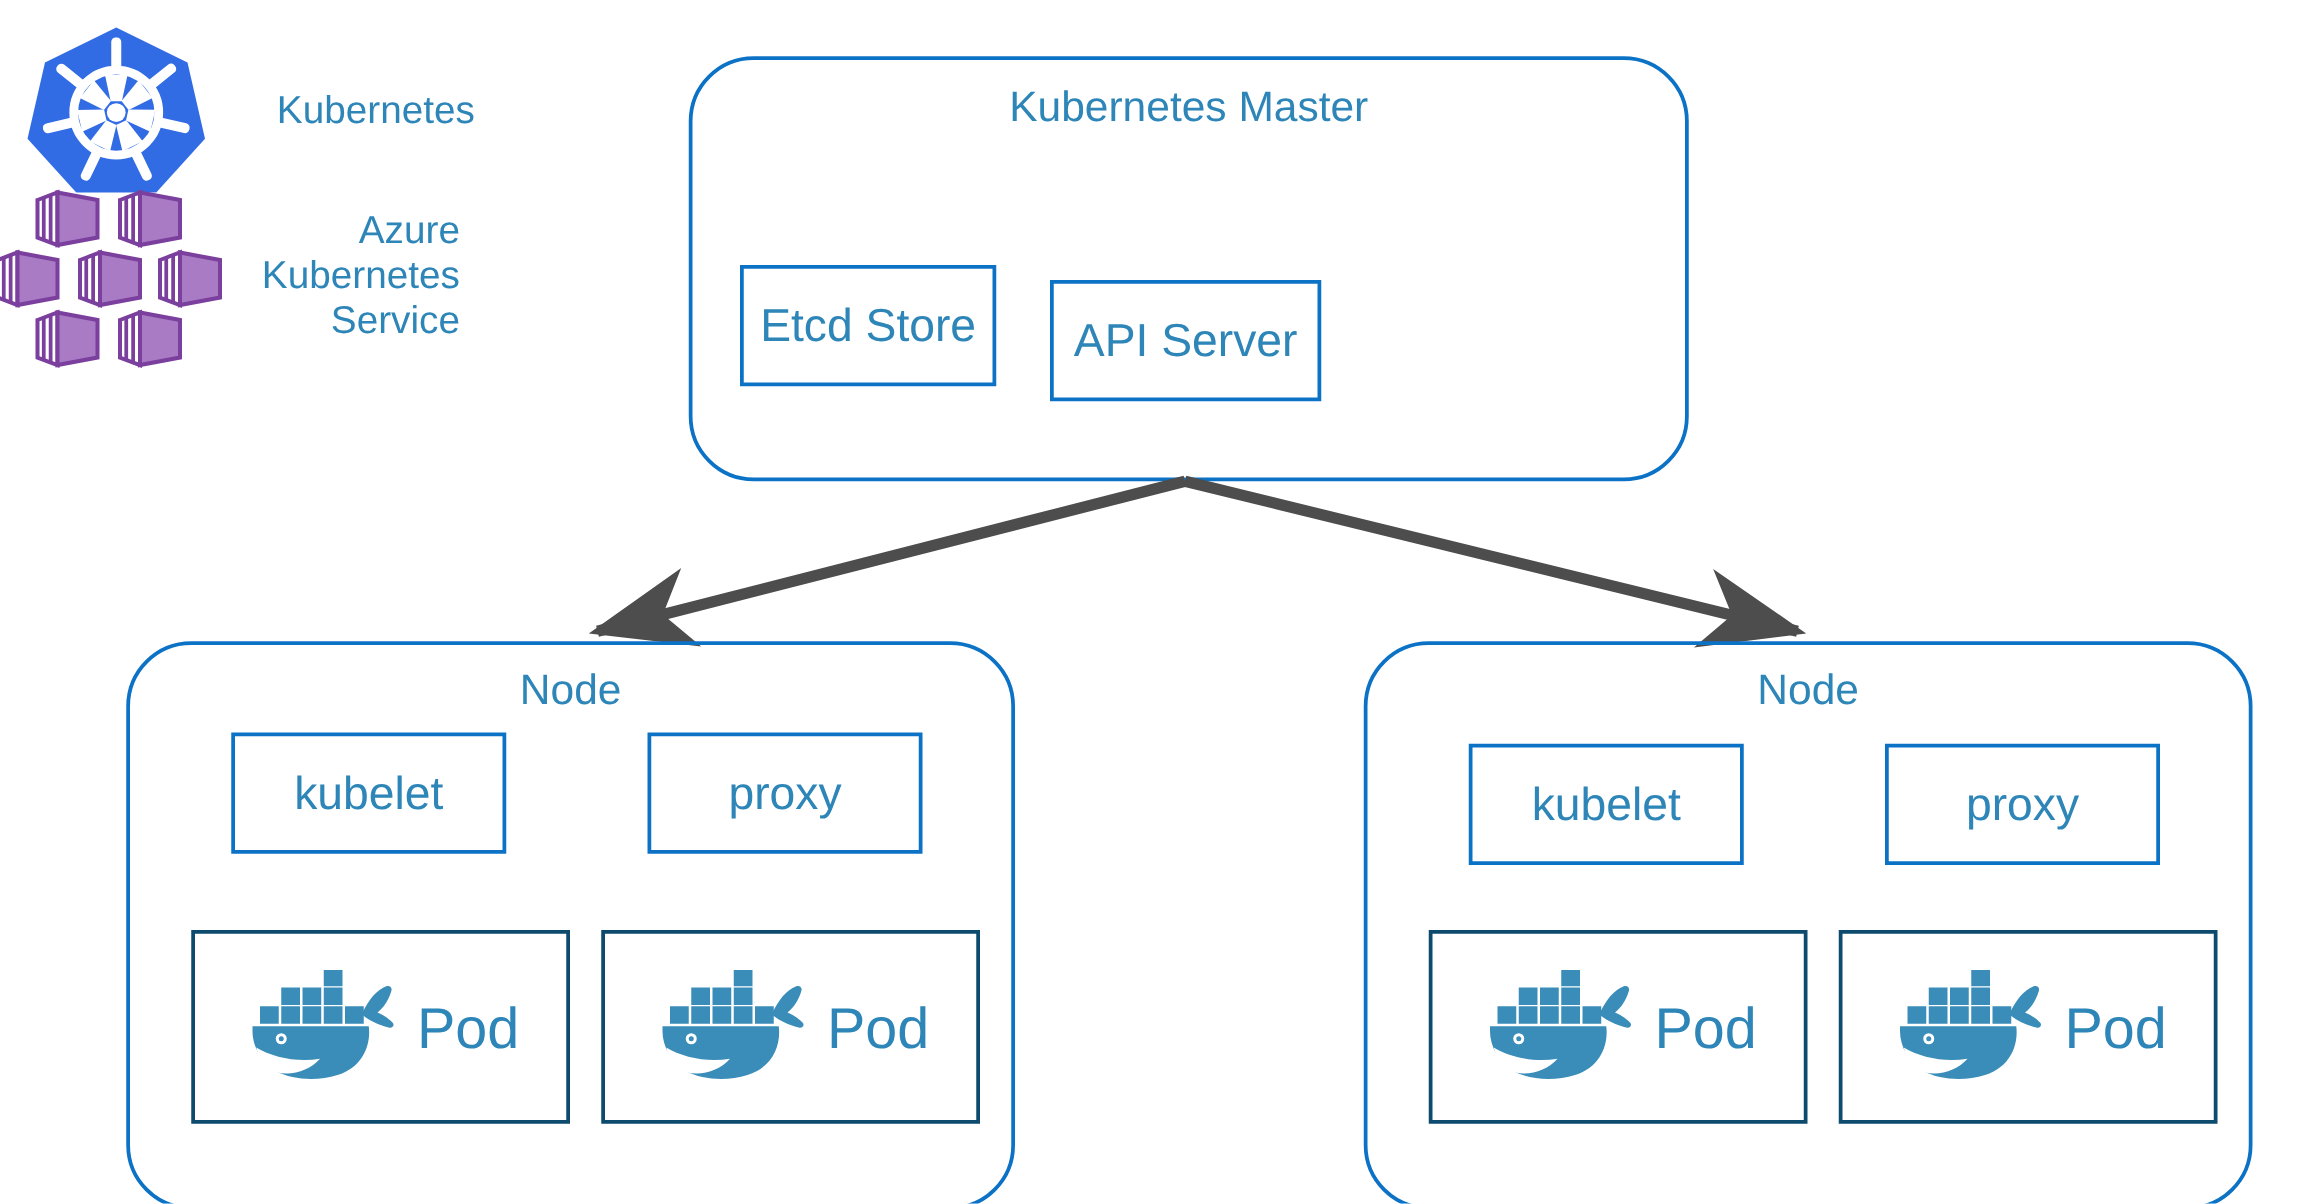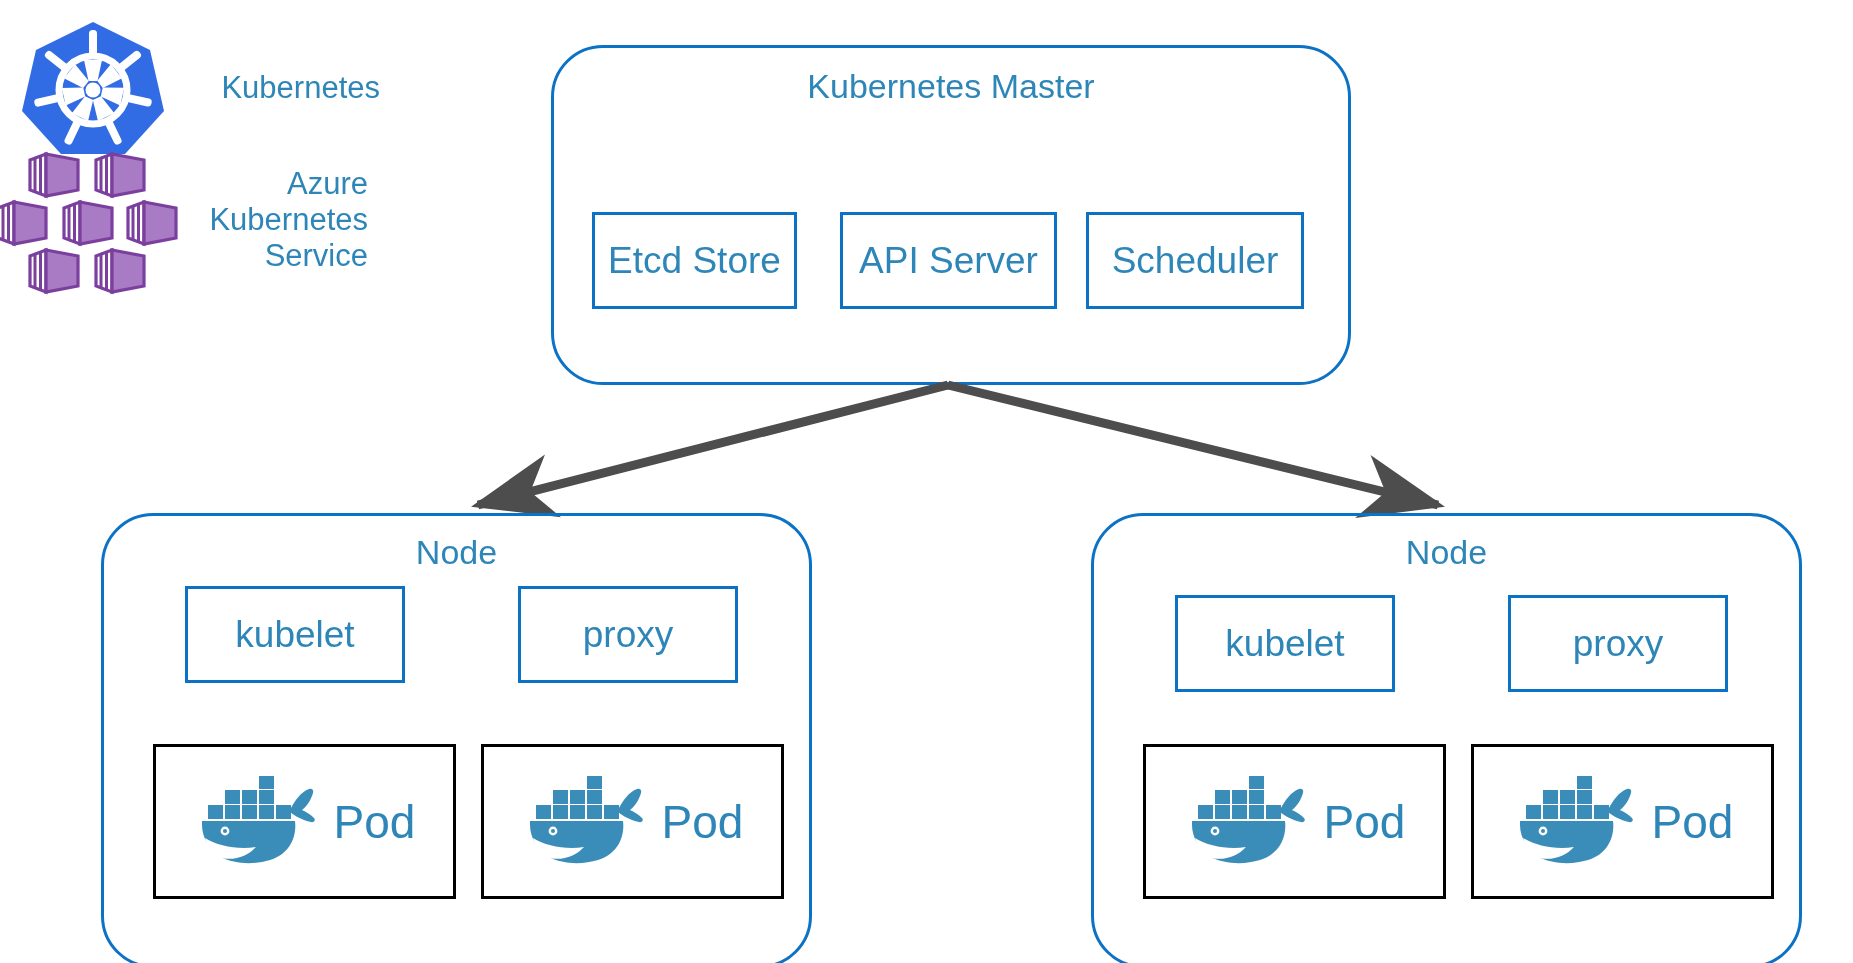--- a/index.html
+++ b/index.html
@@ -59,21 +59,21 @@
   .rect-box-label {
     color: #2E86B8;
     font-size: 37px;
     line-height: 42px;
     white-space: nowrap;
     user-select: none;
   }
 
   
   .pod-box {
-    border: 3px solid #000000;
+    border: 3px solid #0c4a6e;
     background: transparent;
     display: flex;
     align-items: center;
     justify-content: center;
     gap: 16px;
   }
   .pod-label {
     color: #2E86B8;
     font-size: 46px;
     line-height: 50px;
@@ -155,27 +155,24 @@
   </div>
 
   <div class="round-box abs" style="left:551px; top:45px; width:800px; height:340px;">
     <div class="round-box-title" style="top:18px;">Kubernetes Master</div>
   </div>
 
   <div class="rect-box abs" style="left:592px; top:212px; width:205px; height:97px;">
     <span class="rect-box-label">Etcd Store</span>
   </div>
 
-  <div class="rect-box abs" style="left:840px; top:212px; width:217px; height:97px;">
+  <div class="rect-box abs" style="left:840px; top:224px; width:217px; height:97px;">
     <span class="rect-box-label">API Server</span>
   </div>
 
-  <div class="rect-box abs" style="left:1086px; top:212px; width:218px; height:97px;">
-    <span class="rect-box-label">Scheduler</span>
-  </div>
 
   <svg id="arrow-layer" viewBox="0 0 1853 963">
     <defs>
       <marker id="ah" markerWidth="10" markerHeight="10" refX="8.6" refY="4" orient="auto" markerUnits="strokeWidth">
         <path d="M0,0.4 L9.4,4 L0,7.6 L2.6,4 Z" fill="#4D4D4D"></path>
       </marker>
     </defs>
     <line x1="948" y1="385" x2="478" y2="505" stroke="#4D4D4D" stroke-width="9" marker-end="url(#ah)"></line>
     <line x1="948" y1="385" x2="1438" y2="505" stroke="#4D4D4D" stroke-width="9" marker-end="url(#ah)"></line>
   </svg>

